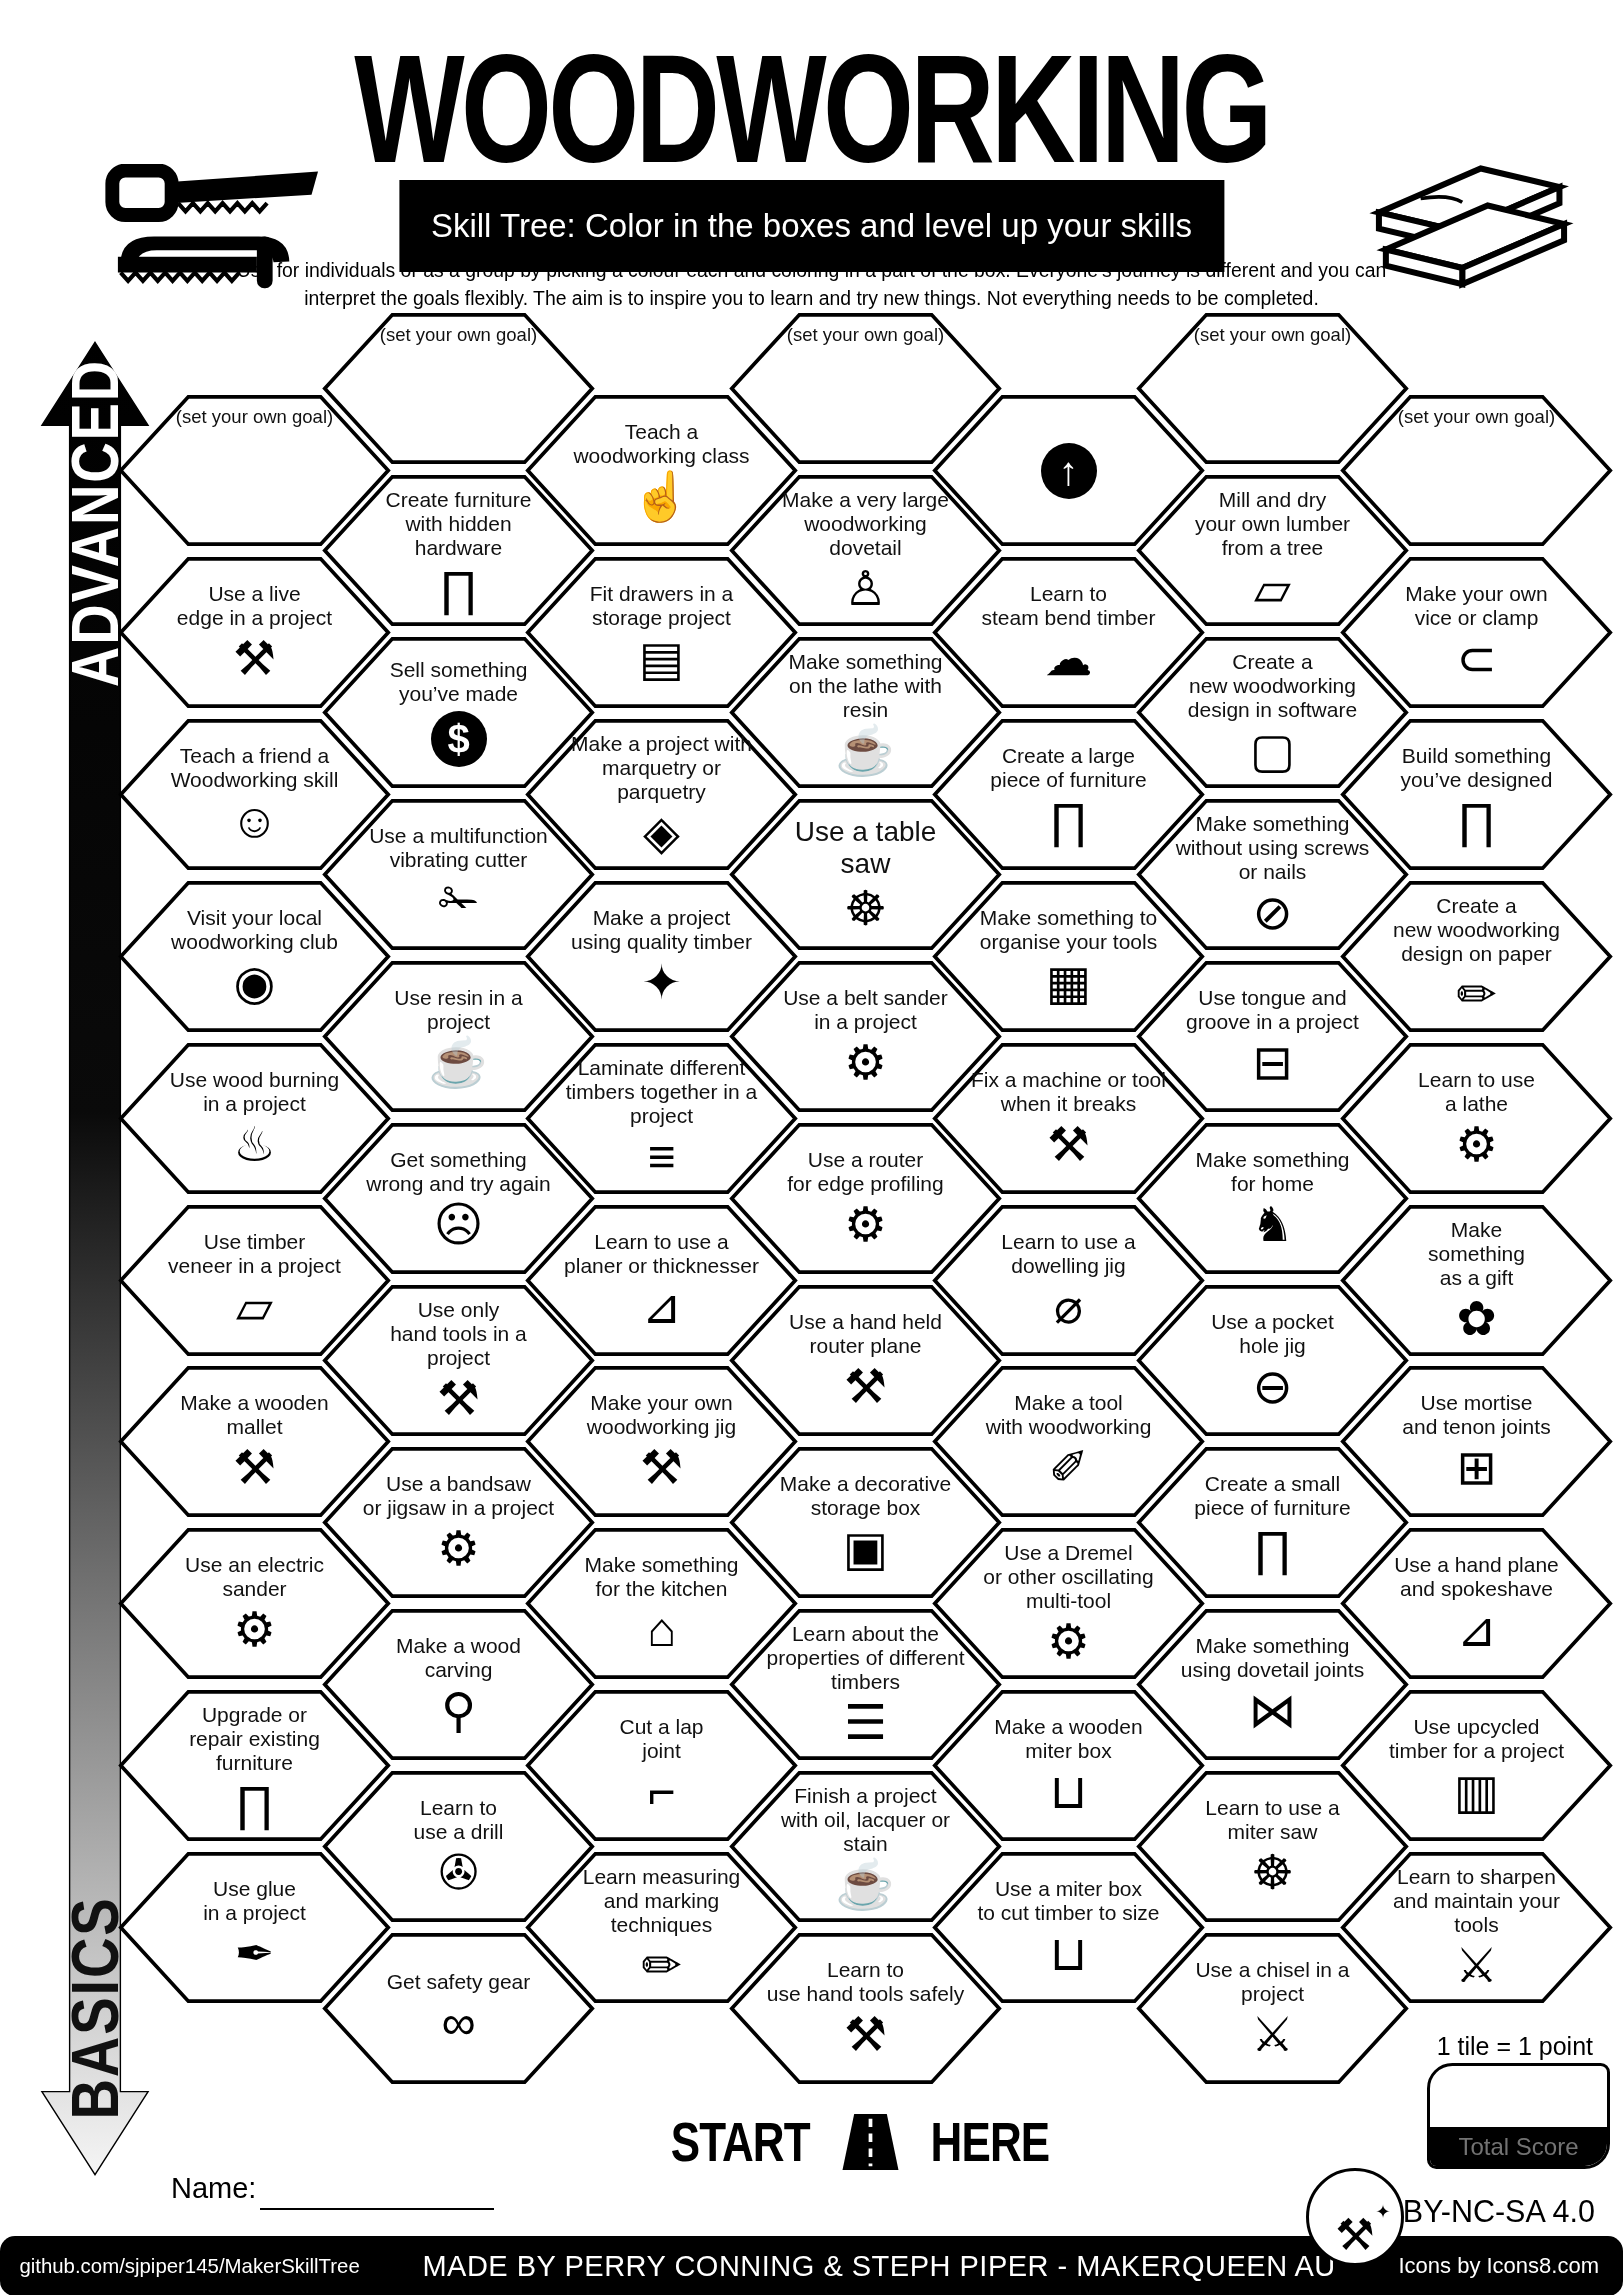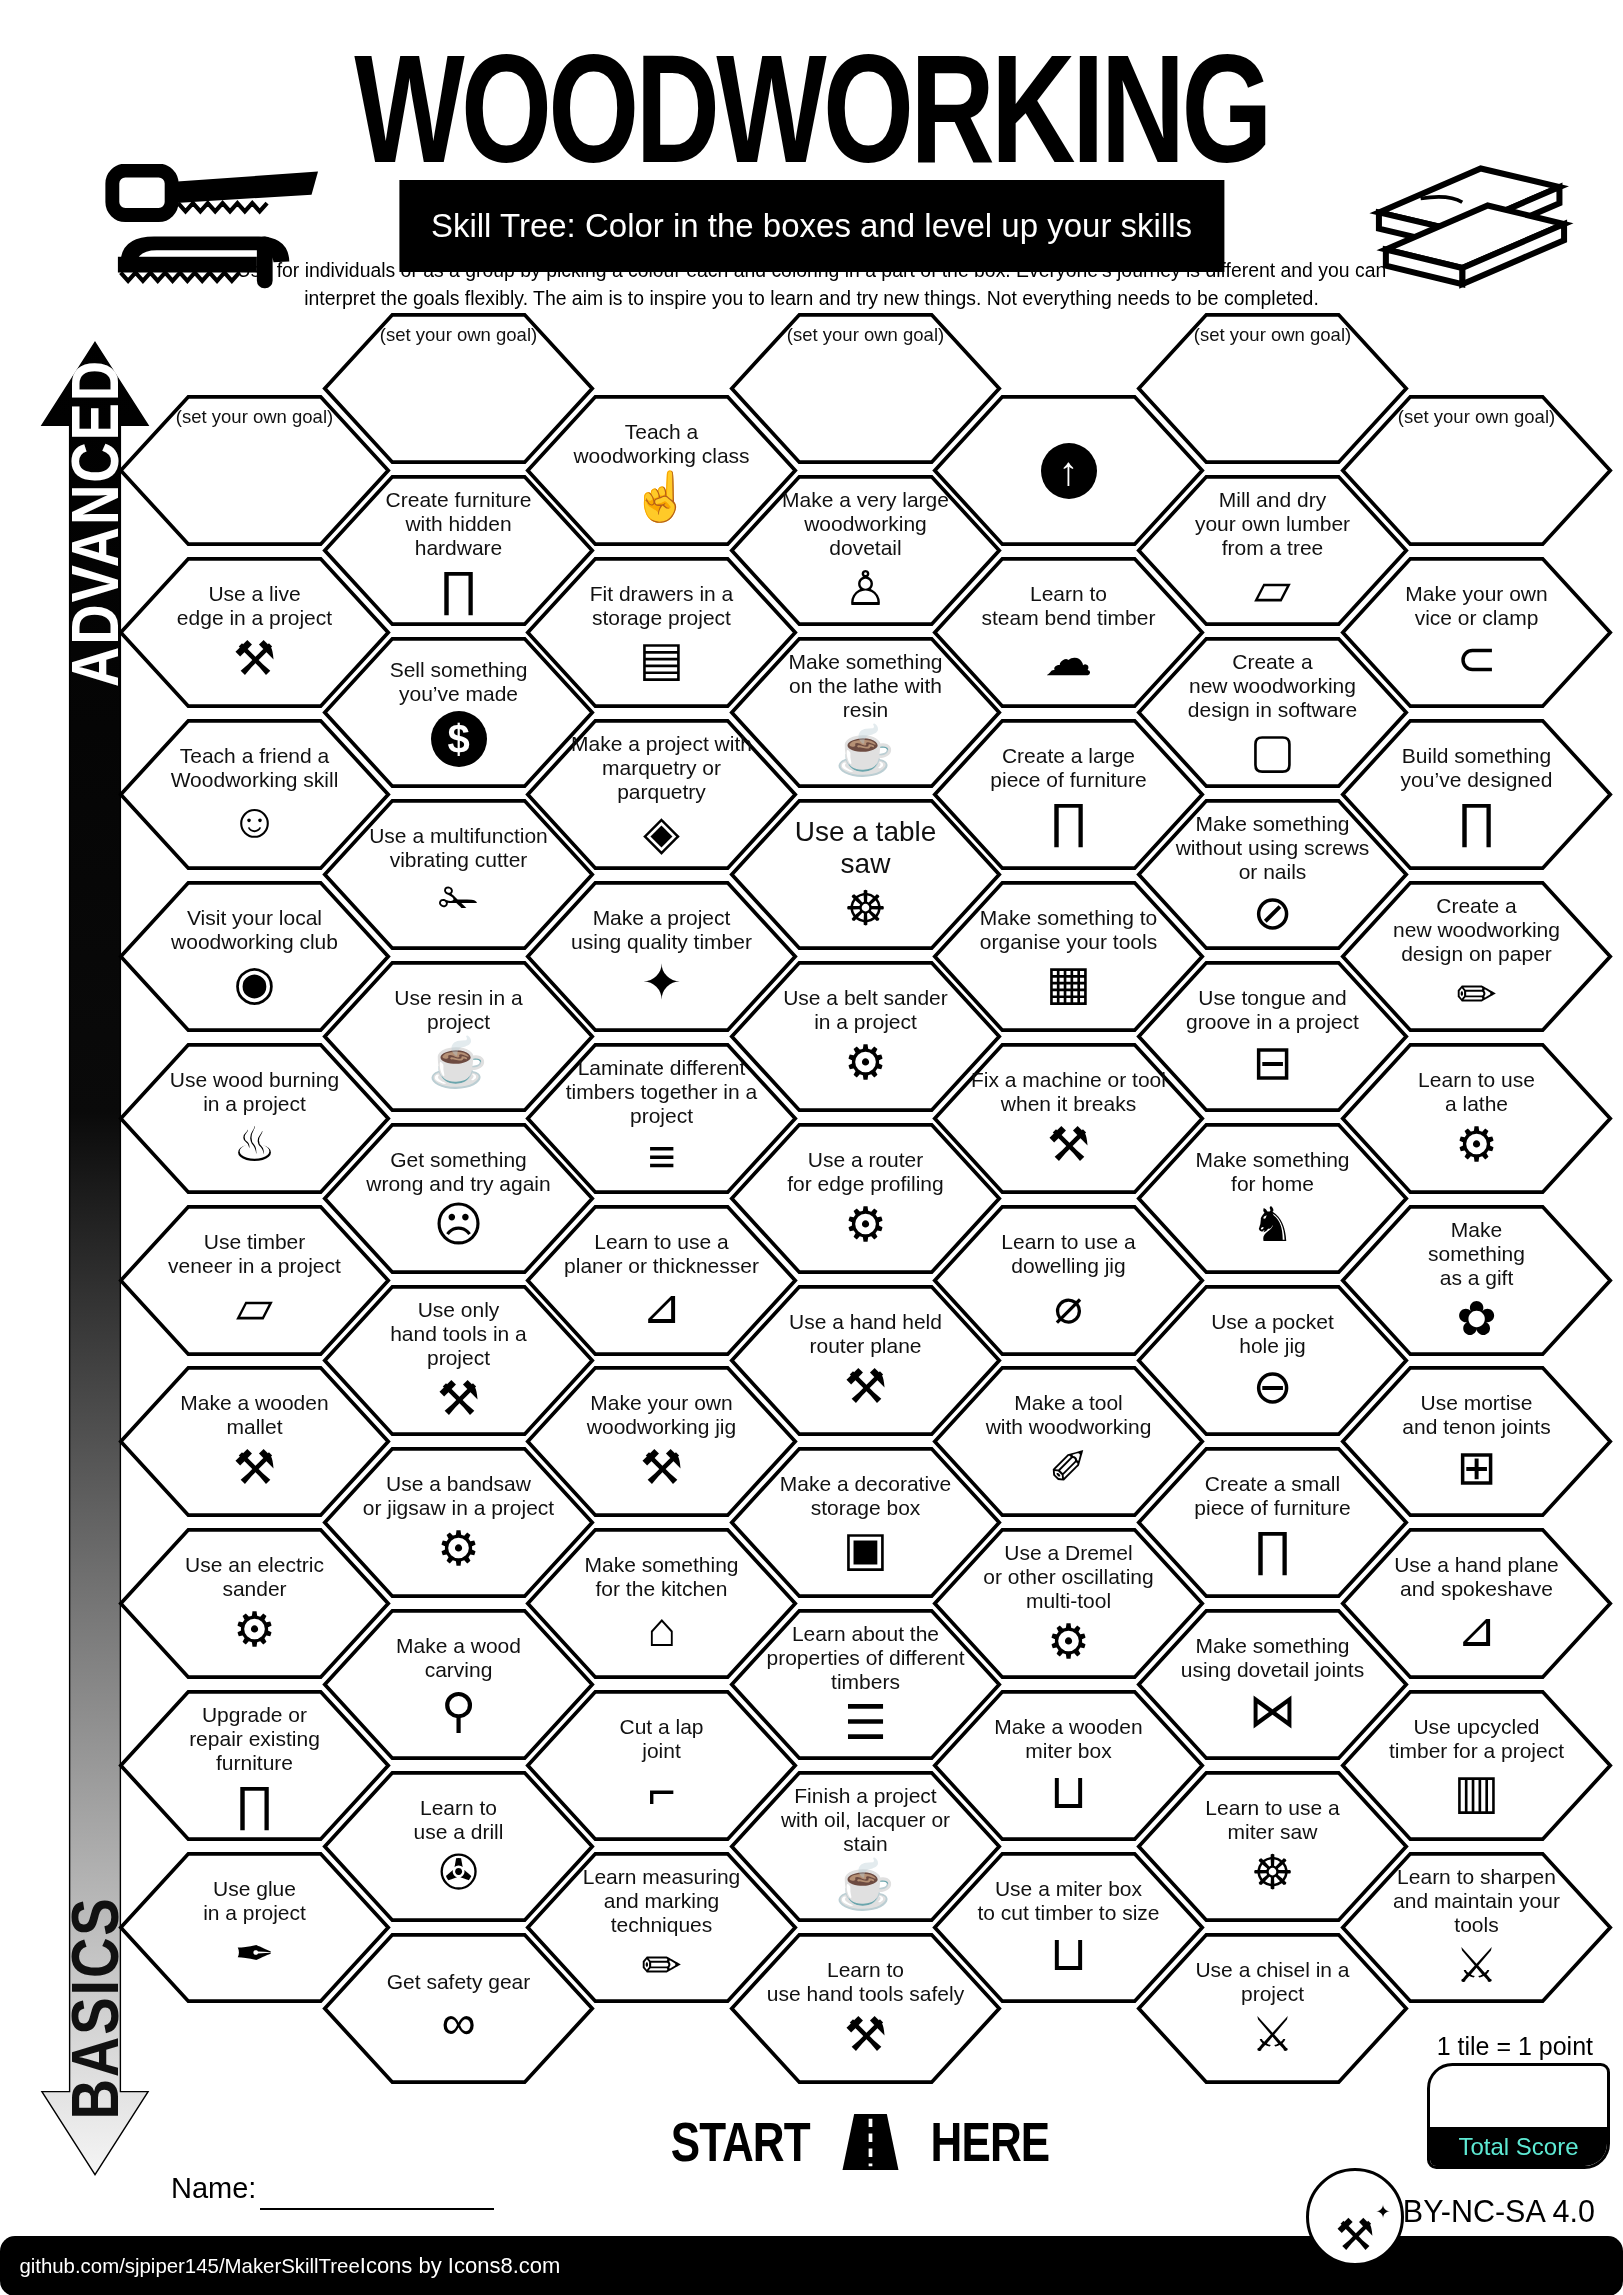--- a/index.html
+++ b/index.html
@@ -36,21 +36,21 @@
   .start-here{position:absolute;left:652px;top:2114px;width:416px;display:flex;
               align-items:center;justify-content:center;gap:26px;}
   .start-here .word{font-size:44px;font-weight:900;transform:scaleY(1.25);letter-spacing:-0.9px;}
   .name-row{position:absolute;left:171px;top:2172px;font-size:29px;}
   .name-line{position:absolute;left:260px;top:2208px;width:234px;height:2.3px;background:#000;}
   .tile-points{position:absolute;right:30px;top:2032px;font-size:25px;}
   .score-box{position:absolute;left:1427px;top:2063px;width:183px;height:106px;
              border:3.2px solid #000;border-radius:25.4px 9.3px 25.4px 9.3px;overflow:hidden;
              box-sizing:border-box;background:#fff;display:flex;flex-direction:column;}
   .score-space{flex:1;}
-  .score-band{height:39px;background:#000;color:#5eead4;display:flex;align-items:center;
+  .score-band{height:39px;background:#000;color:#737373;display:flex;align-items:center;
               justify-content:center;font-size:24px;}
   .license{position:absolute;right:28px;top:2194px;font-size:30.5px;}
   .logo{position:absolute;left:1306px;top:2168px;width:98px;height:98px;background:#fff;
         border:3.7px solid #000;border-radius:50%;z-index:5;box-sizing:border-box;
         display:flex;align-items:center;justify-content:center;flex-direction:column;}
   .logo .g1{font-size:44px;line-height:1;}
   .logo .g2{font-size:18.5px;line-height:1;margin-top:-54px;margin-left:56px;}
   .footer{position:absolute;left:0;top:2236px;width:100%;height:60px;background:#000;
           color:#fff;display:flex;align-items:center;border-radius:15px;}
   .footer .f-left{margin-left:19.4px;font-size:20.4px;}
@@ -1001,15 +1001,16 @@
 
 <div class="license">CC BY-NC-SA 4.0</div>
 
 <div class="logo">
   <span class="g1">⚒</span>
   <span class="g2">✦</span>
 </div>
 
 <div class="footer">
   <span class="f-left">github.com/sjpiper145/MakerSkillTree</span>
+  <span class="f-center">MADE BY PERRY CONNING &amp; STEPH PIPER  -  MAKERQUEEN AU</span>
   <span class="f-right">Icons by Icons8.com</span>
 </div>
 
 
 </body></html>

